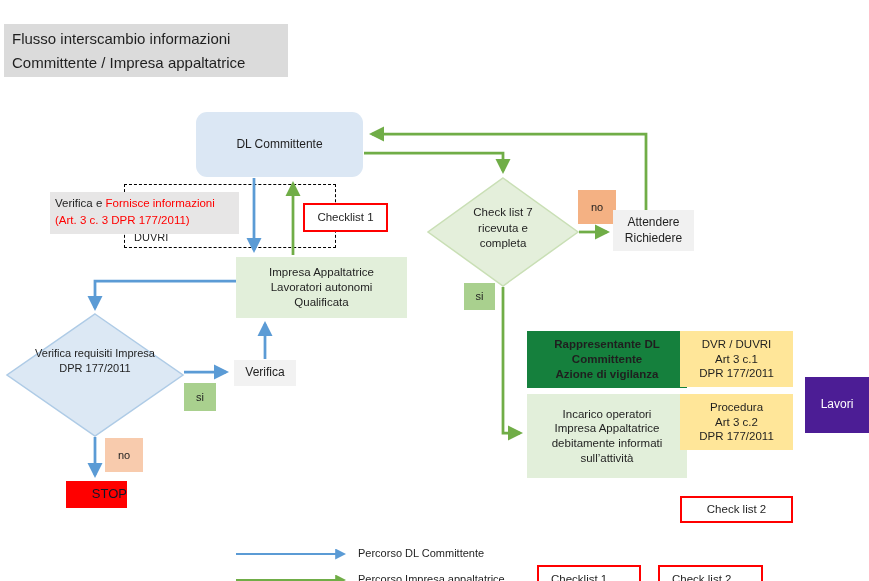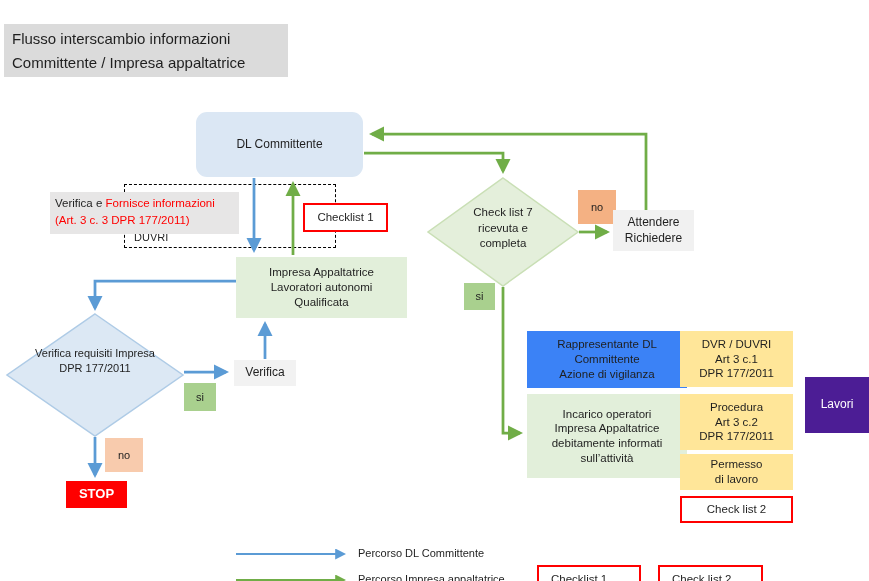--- a/index.html
+++ b/index.html
@@ -19,26 +19,26 @@
   #duvri-label{left:134px;top:211px;font-size:11px;z-index:2;}
   #info-box{left:50px;top:172px;width:189px;height:42px;background:#e7e6e6;
       font-size:11.5px;line-height:1.45;padding:3px 5px;z-index:2;}
   .red-text{color:#ff0000;}
   #checklist1-top{left:303px;top:183px;width:85px;height:29px;background:#fff;
       border:2px solid #ff0000;}
   #impresa-box{left:236px;top:237px;width:171px;height:61px;background:#e2efda;}
   #incarico-box{left:234px;top:340px;width:62px;height:26px;background:#f2f2f2;font-size:12px;}
   #si-left{left:184px;top:363px;width:32px;height:28px;background:#a9d08e;font-size:11px;}
   #no-left{left:105px;top:418px;width:38px;height:34px;background:#f8cbad;font-size:11px;}
-  #stop-box{left:66px;top:461px;width:61px;height:27px;background:#ff0000;color:#ffffff;
-      font-weight:bold;font-size:13px;}
+  #stop-box{left:66px;top:461px;width:61px;height:27px;background:#ff0000;color:#0f172a;
+      font-weight:normal;font-size:13px;align-items:flex-end;}
   #no-right{left:578px;top:170px;width:38px;height:34px;background:#f4b183;font-size:11px;}
   #attendere-box{left:613px;top:190px;width:81px;height:41px;background:#f1f1f1;font-size:12px;}
   #si-right{left:464px;top:263px;width:31px;height:27px;background:#a9d08e;font-size:11px;}
-  #rappresentante-box{left:527px;top:311px;width:160px;height:57px;background:#3b82f6;}
+  #rappresentante-box{left:527px;top:311px;width:160px;height:57px;background:#15803d;font-weight:bold;}
   #incarico-op-box{left:527px;top:374px;width:160px;height:84px;background:#e2efda;}
   #dvr-box{left:680px;top:311px;width:113px;height:56px;background:#ffe699;}
   #procedura-box{left:680px;top:374px;width:113px;height:56px;background:#ffe699;}
   #permesso-box{left:680px;top:434px;width:113px;height:36px;background:#ffe699;}
   #checklist2-side{left:680px;top:476px;width:113px;height:27px;background:#fff;
       border:2px solid #ff0000;}
   #lavori-box{left:805px;top:357px;width:64px;height:56px;background:#4c1d95;color:#fff;font-size:12px;}
   #diamond-left-text{left:15px;top:326px;width:160px;text-align:center;font-size:11px;
       line-height:1.35;z-index:4;}
   #diamond-right-text{left:443px;top:185px;width:120px;text-align:center;font-size:11.5px;
@@ -174,24 +174,20 @@
     <span class="line">Art 3 c.1</span>
     <span class="line">DPR 177/2011</span>
   </div>
 
   <div id="procedura-box" class="abs box">
     <span class="line">Procedura</span>
     <span class="line">Art 3 c.2</span>
     <span class="line">DPR 177/2011</span>
   </div>
 
-  <div id="permesso-box" class="abs box">
-    <span class="line">Permesso</span>
-    <span class="line">di lavoro</span>
-  </div>
 
   <div id="checklist2-side" class="abs box">
     <span>Check list 2</span>
   </div>
 
   <div id="lavori-box" class="abs box">
     <span>Lavori</span>
   </div>
 
   <div id="legend-text-blue" class="abs">Percorso DL Committente</div>

